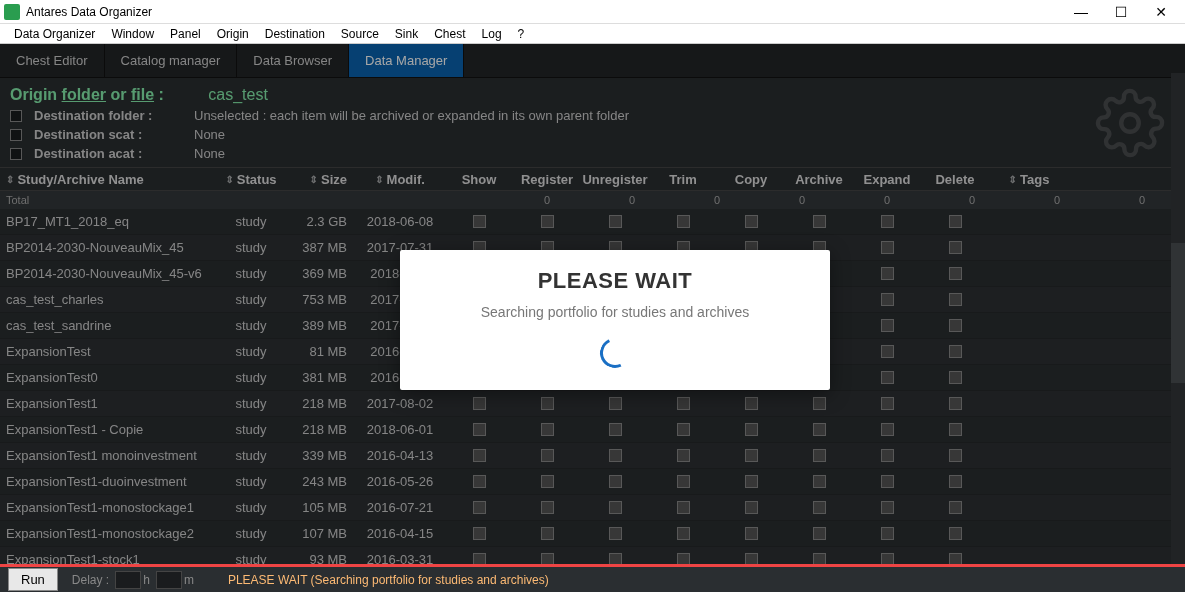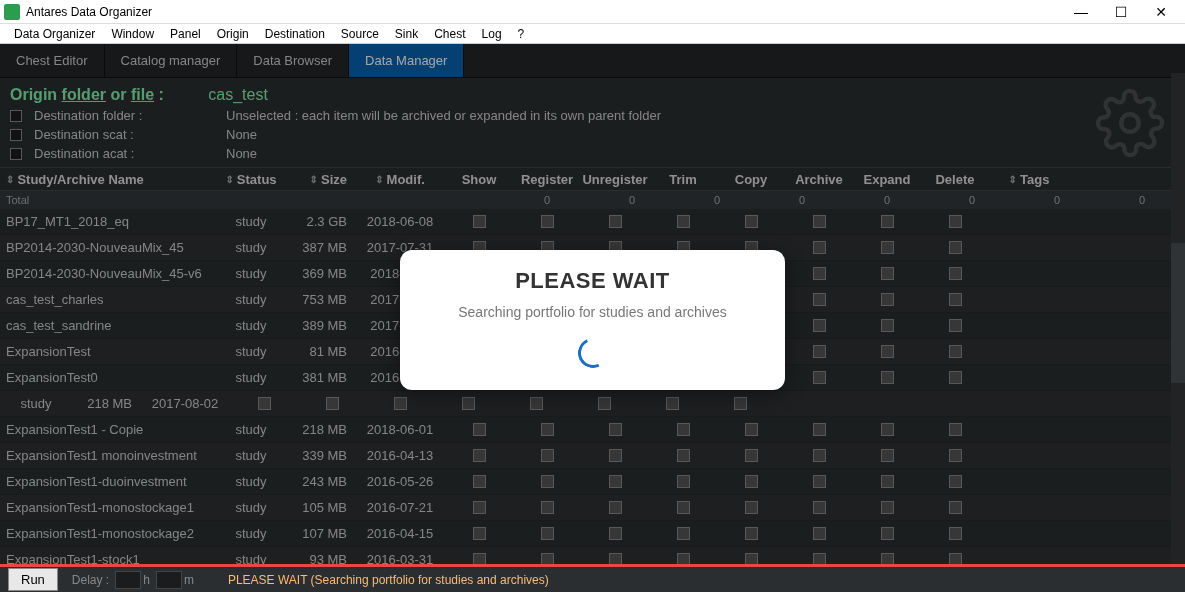--- a/index.html
+++ b/index.html
@@ -23,21 +23,21 @@
 .tab-row { height: 34px; background: #222527; display: flex; align-items: stretch; border-bottom: 1px solid #111; }
 .tab { padding: 0 16px; font-size: 13px; color: #ccc; display: flex; align-items: center; border-right: 1px solid #111; cursor: pointer; }
 .tab.active { background: #0a63b0; color: #fff; }
 
 
 .origin-section { padding: 8px 10px 6px 10px; position: relative; }
 .origin-title { font-size: 16px; font-weight: bold; color: #86efac; }
 .origin-title .ul { text-decoration: underline; }
 .origin-row { display: flex; align-items: center; font-size: 13px; color: #ccc; margin-top: 4px; }
 .o-check { width: 12px; height: 12px; border: 1px solid #888; background: #1a1c1e; margin-right: 12px; cursor: pointer; }
-.o-label { width: 192px; font-weight: normal; }
+.o-label { width: 160px; font-weight: bold; }
 .o-value { color: #ccc; }
 .gear-icon { position: absolute; right: 20px; top: 10px; opacity: 0.35; }
 
 
 .table-header { display: flex; align-items: center; height: 24px; background: #2a2e31; border-top: 1px solid #444; border-bottom: 1px solid #444; font-size: 13px; font-weight: bold; color: #ddd; }
 .th { padding: 0 4px; display: flex; align-items: center; justify-content: flex-start; }
 .th.center { justify-content: center; }
 .th.right { justify-content: flex-end; }
 .sort-icon { font-size: 10px; margin-right: 3px; opacity: 0.7; }
 
@@ -74,21 +74,21 @@
 .bottom-bar { height: 28px; background: #2a2e31; display: flex; align-items: center; padding: 0 8px; color: #ccc; font-size: 12px; border-top: 3px solid #ef4444; }
 .run-btn { background: #e8e8e8; color: #000; padding: 3px 12px; font-size: 13px; border: 1px solid #888; cursor: pointer; margin-right: 14px; }
 .delay-label { color: #888; margin-right: 4px; }
 .delay-input { width: 26px; height: 18px; background: #1a1c1e; border: 1px solid #444; margin: 0 2px; }
 .wait-msg { color: #fdba74; margin-left: 30px; }
 
 
 .dim-overlay { position: absolute; inset: 0; background: rgba(0,0,0,0.35); pointer-events: none; z-index: 5; }
 
 
-.modal { position: absolute; left: 400px; top: 250px; width: 385px; height: 140px; background: #fff; z-index: 10; display: flex; flex-direction: column; align-items: center; justify-content: flex-start; padding-top: 18px; border-radius: 12px; box-shadow: 0 4px 20px rgba(0,0,0,0.4); }
+.modal { position: absolute; left: 400px; top: 250px; width: 430px; height: 140px; background: #fff; z-index: 10; display: flex; flex-direction: column; align-items: center; justify-content: flex-start; padding-top: 18px; border-radius: 2px; box-shadow: 0 4px 20px rgba(0,0,0,0.4); }
 .modal-title { font-size: 22px; font-weight: bold; color: #333; letter-spacing: 0.5px; }
 .modal-sub { font-size: 14px; color: #777; margin-top: 10px; }
 .spinner { margin-top: 18px; width: 30px; height: 30px; border: 3px solid transparent; border-bottom-color: #1a6fc4; border-left-color: #1a6fc4; border-radius: 50%; transform: rotate(20deg); }
 
 </style>
 </head>
 <body>
 
 <div class="title-bar">
   <div class="app-icon"></div>
@@ -406,20 +406,21 @@
         </div>
         <div class="cell c-chk">
           <span class="chkbox"></span>
         </div>
         <div class="cell c-chk">
           <span class="chkbox"></span>
         </div>
         <div class="cell c-tags"></div>
       </div>
       <div class="data-row">
+        <div class="cell c-name">ExpansionTest1</div>
         <div class="cell c-status">study</div>
         <div class="cell c-size">218 MB</div>
         <div class="cell c-modif">2017-08-02</div>
         <div class="cell c-chk">
           <span class="chkbox"></span>
         </div>
         <div class="cell c-chk">
           <span class="chkbox"></span>
         </div>
         <div class="cell c-chk">

